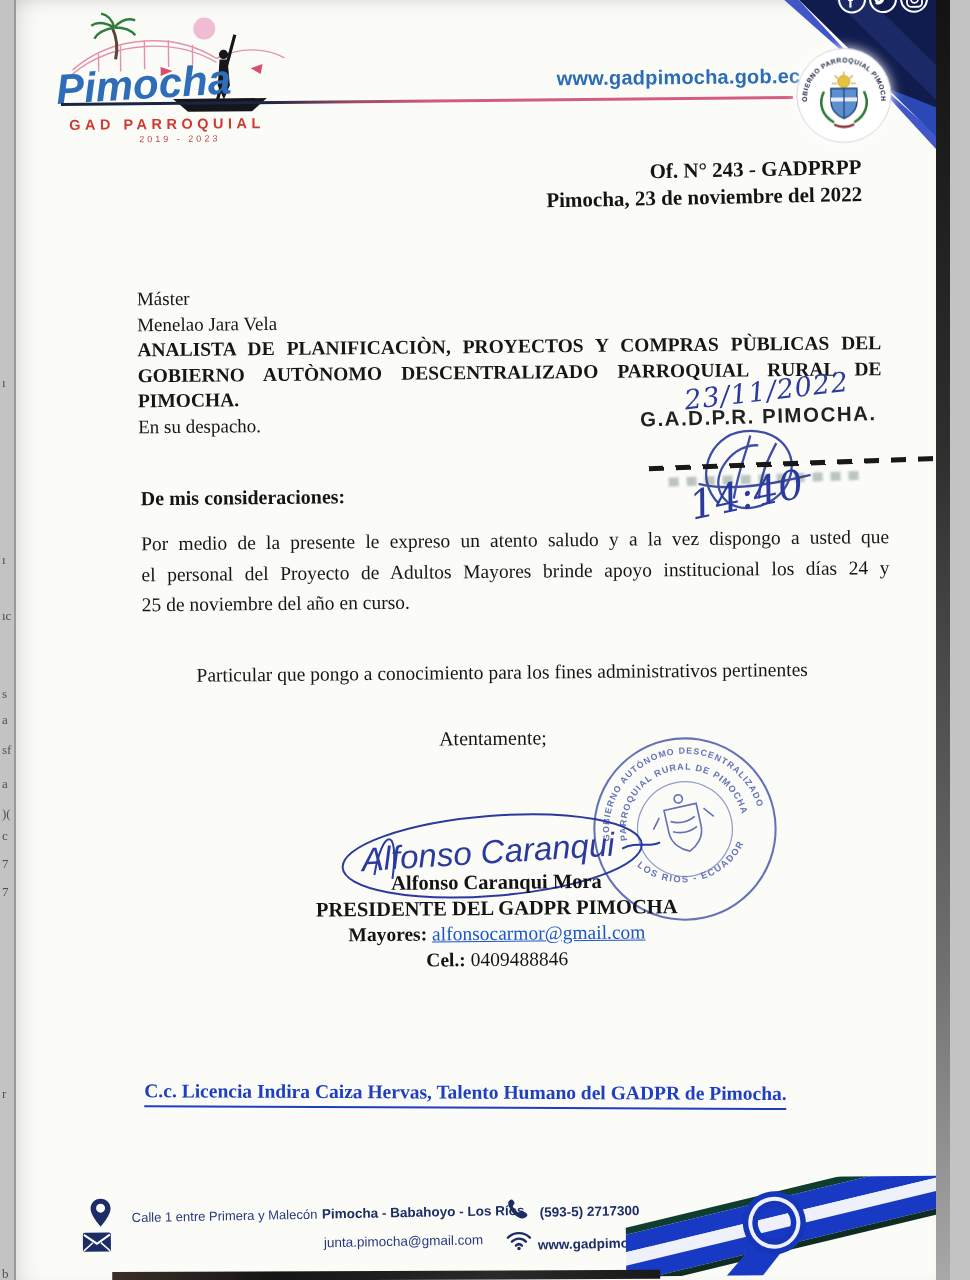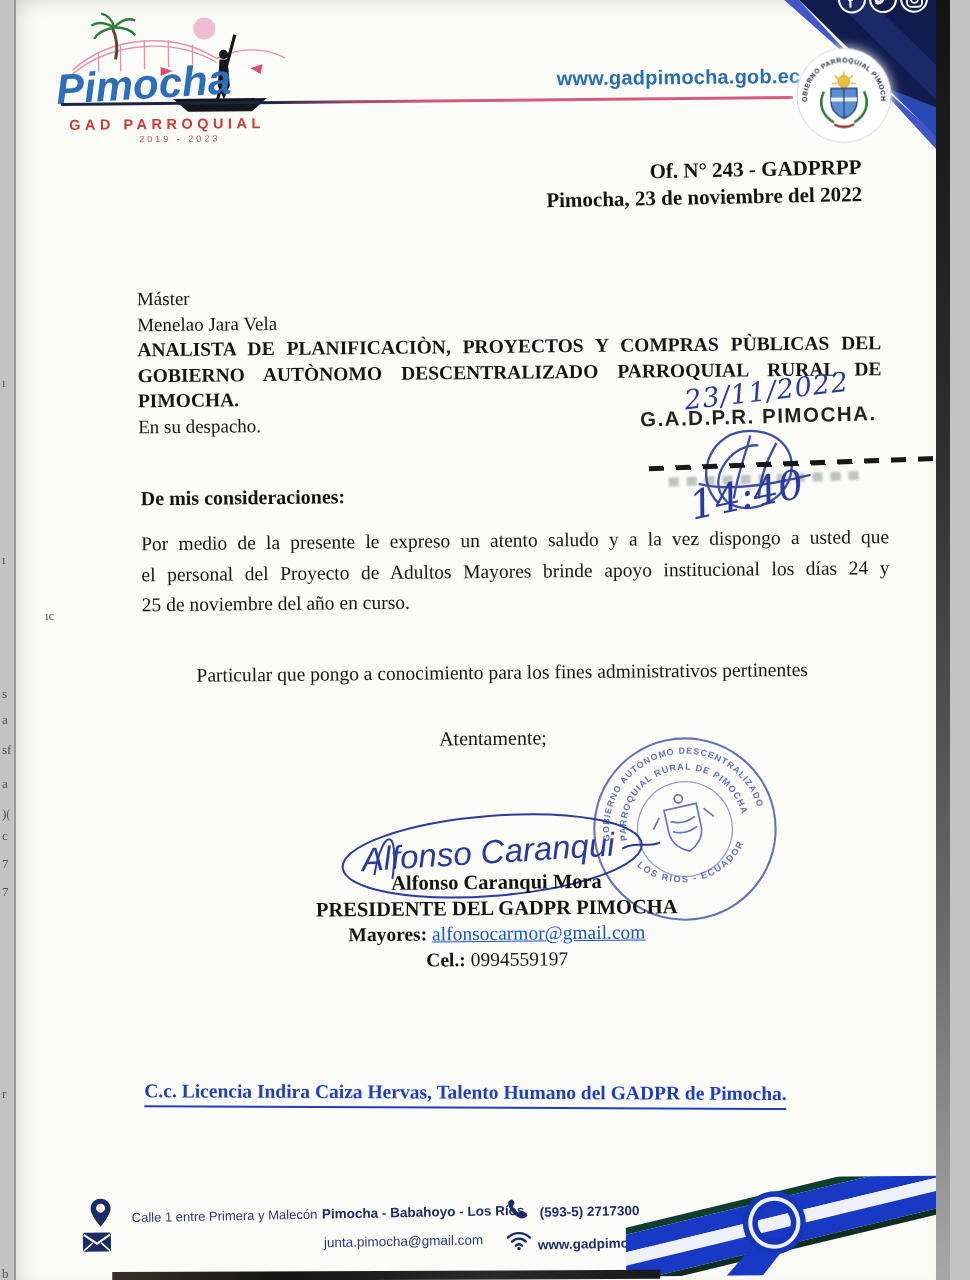--- a/index.html
+++ b/index.html
@@ -214,21 +214,21 @@
 
   <div class="abs signer serif">
     <div class="nm">Alfonso Caranqui Mora</div>
     <div class="tl">PRESIDENTE DEL GADPR PIMOCHA</div>
     <div class="ln">
       <span class="bold">Mayores:</span>
       <span class="email-link">alfonsocarmor@gmail.com</span>
     </div>
     <div class="ln">
       <span class="bold">Cel.:</span>
-      <span>0994559197</span>
+      <span>0409488846</span>
     </div>
   </div>
 
   <div class="abs" style="left:118px;top:1077px;">
     <span class="cc serif">C.c. Licencia Indira Caiza Hervas, Talento Humano del GADPR de Pimocha.</span>
   </div>
 
   <svg class="abs" style="left:62px;top:1194px;" width="22" height="30" viewBox="0 0 22 30">
     <path d="M11,1 C5,1 1,5.5 1,11 C1,18 11,29 11,29 C11,29 21,18 21,11 C21,5.5 17,1 11,1 Z M11,15 a4.5,4.5 0 1 1 0,-9 a4.5,4.5 0 1 1 0,9 Z" fill="#1c2d66" fill-rule="evenodd"></path>
   </svg>
@@ -272,21 +272,21 @@
   </svg>
 
   <div class="abs bottom-strip"></div>
  </div>
 </div>
 
 <div class="edge-dark"></div>
 <div id="edge-frags">
     <span class="edge-frag" style="top: 375px;">ı</span>
     <span class="edge-frag" style="top: 552px;">ı</span>
-    <span class="edge-frag" style="top: 608px; margin-left: 43px;">ıc</span>
+    <span class="edge-frag" style="top: 608px;">ıc</span>
     <span class="edge-frag" style="top: 686px;">s</span>
     <span class="edge-frag" style="top: 712px;">a</span>
     <span class="edge-frag" style="top: 742px;">sf</span>
     <span class="edge-frag" style="top: 776px;">a</span>
     <span class="edge-frag" style="top: 806px;">)(</span>
     <span class="edge-frag" style="top: 828px;">c</span>
     <span class="edge-frag" style="top: 856px;">7</span>
     <span class="edge-frag" style="top: 884px;">7</span>
     <span class="edge-frag" style="top: 1086px;">r</span>
     <span class="edge-frag" style="top: 1266px;">b</span>

